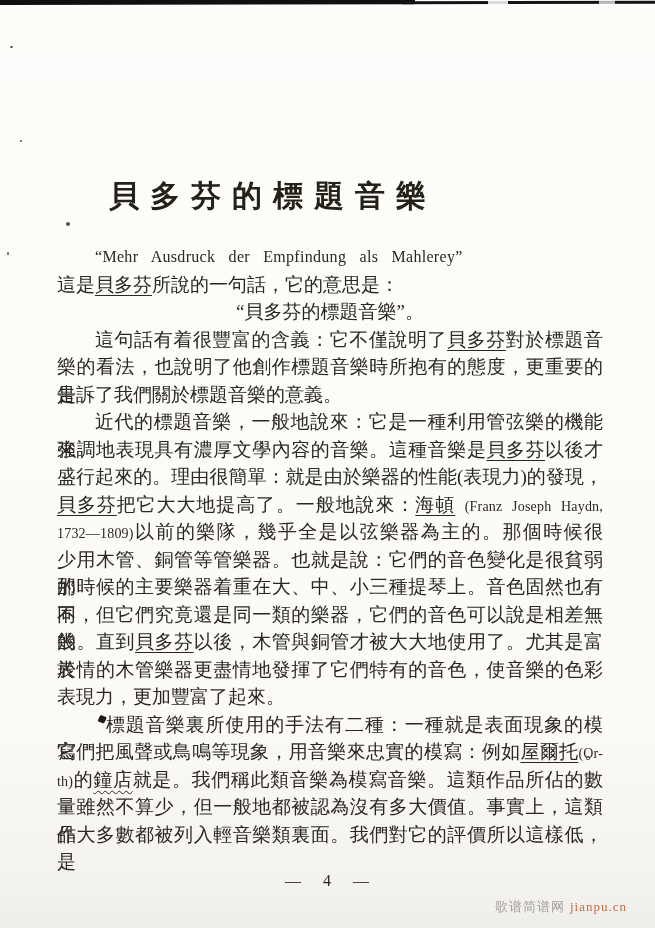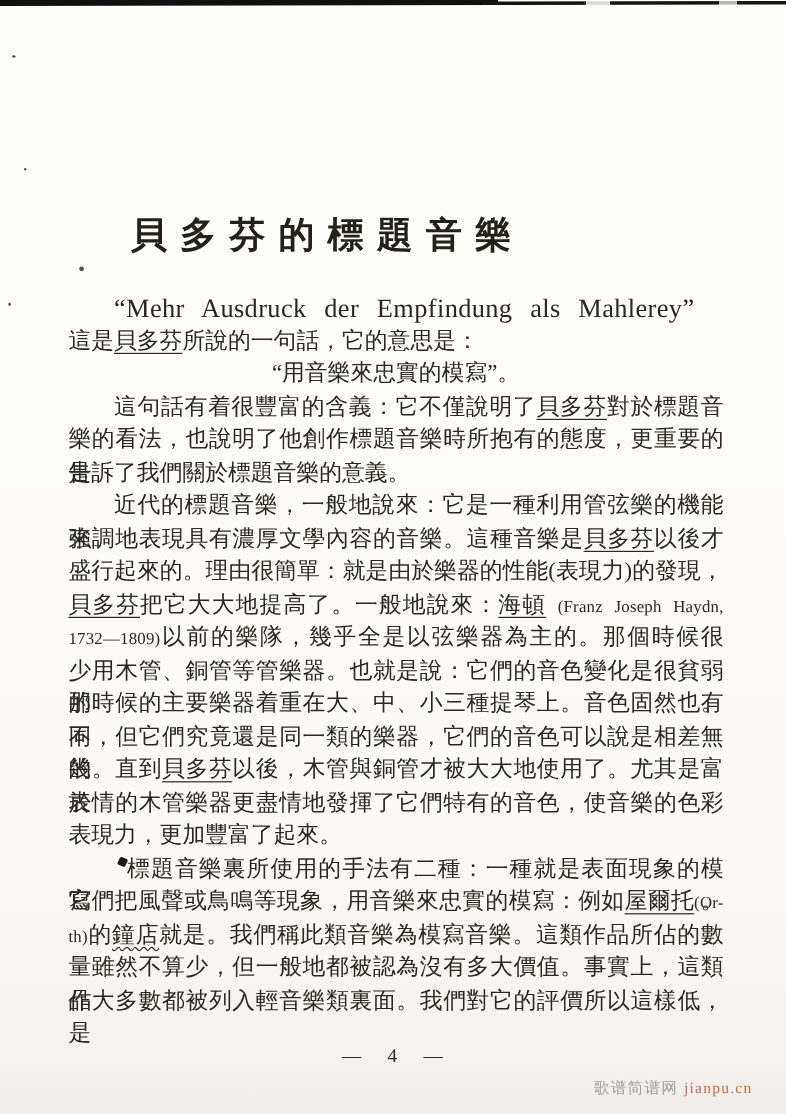--- a/index.html
+++ b/index.html
@@ -38,21 +38,21 @@
 
   .body-col{
     position:absolute;top:243px;left:57px;width:546px;
     font-size:19px;line-height:27.5px;
     color:#2b2822;
   }
   .line{height:27.5px;white-space:nowrap;}
   .line.fill{white-space:normal;text-align:justify;text-align-last:justify;}
   .line.indent{text-indent:38px;}
   .line.center{text-align:center;white-space:normal;}
-  .line.latin-line{font-size:22px;word-spacing:9px;letter-spacing:.3px;}
+  .line.latin-line{font-size:16px;word-spacing:9px;letter-spacing:.3px;}
   .latin{font-size:14px;word-spacing:5px;letter-spacing:.2px;}
   .u-solid{
     text-decoration-line:underline;
     text-decoration-style:solid;
     text-decoration-thickness:1.4px;
     text-underline-offset:4px;
   }
   .u-wavy{
     text-decoration-line:underline;
     text-decoration-style:wavy;
@@ -89,21 +89,21 @@
   <div class="speck s1"></div>
   <div class="speck s2"></div>
   <div class="speck s3"></div>
   <div class="speck s4"></div>
 
   <div class="title">貝多芬的標題音樂</div>
 
   <div class="body-col">
       <div class="line indent latin-line"><span class="">“Mehr Ausdruck der Empfindung als Mahlerey”</span></div>
       <div class="line"><span class="">這是</span><span class="u-solid">貝多芬</span><span class="">所說的一句話，它的意思是：</span></div>
-      <div class="line center"><span class="">“用音樂來忠實的模寫”。</span></div>
+      <div class="line center"><span class="">“貝多芬的標題音樂”。</span></div>
       <div class="line indent fill"><span class="">這句話有着很豐富的含義：它不僅說明了</span><span class="u-solid">貝多芬</span><span class="">對於標題音</span></div>
       <div class="line fill"><span class="">樂的看法，也說明了他創作標題音樂時所抱有的態度，更重要的是</span></div>
       <div class="line"><span class="">告訴了我們關於標題音樂的意義。</span></div>
       <div class="line indent fill"><span class="">近代的標題音樂，一般地說來：它是一種利用管弦樂的機能來</span></div>
       <div class="line fill"><span class="">強調地表現具有濃厚文學內容的音樂。這種音樂是</span><span class="u-solid">貝多芬</span><span class="">以後才</span></div>
       <div class="line fill"><span class="">盛行起來的。理由很簡單：就是由於樂器的性能(表現力)的發現，</span></div>
       <div class="line fill"><span class="u-solid">貝多芬</span><span class="">把它大大地提高了。一般地說來：</span><span class="u-solid">海頓</span><span class="latin"> (Franz Joseph Haydn,</span></div>
       <div class="line fill"><span class="latin">1732—1809)</span><span class="">以前的樂隊，幾乎全是以弦樂器為主的。那個時候很</span></div>
       <div class="line fill"><span class="">少用木管、銅管等管樂器。也就是說：它們的音色變化是很貧弱的。</span></div>
       <div class="line fill"><span class="">那時候的主要樂器着重在大、中、小三種提琴上。音色固然也有不</span></div>

